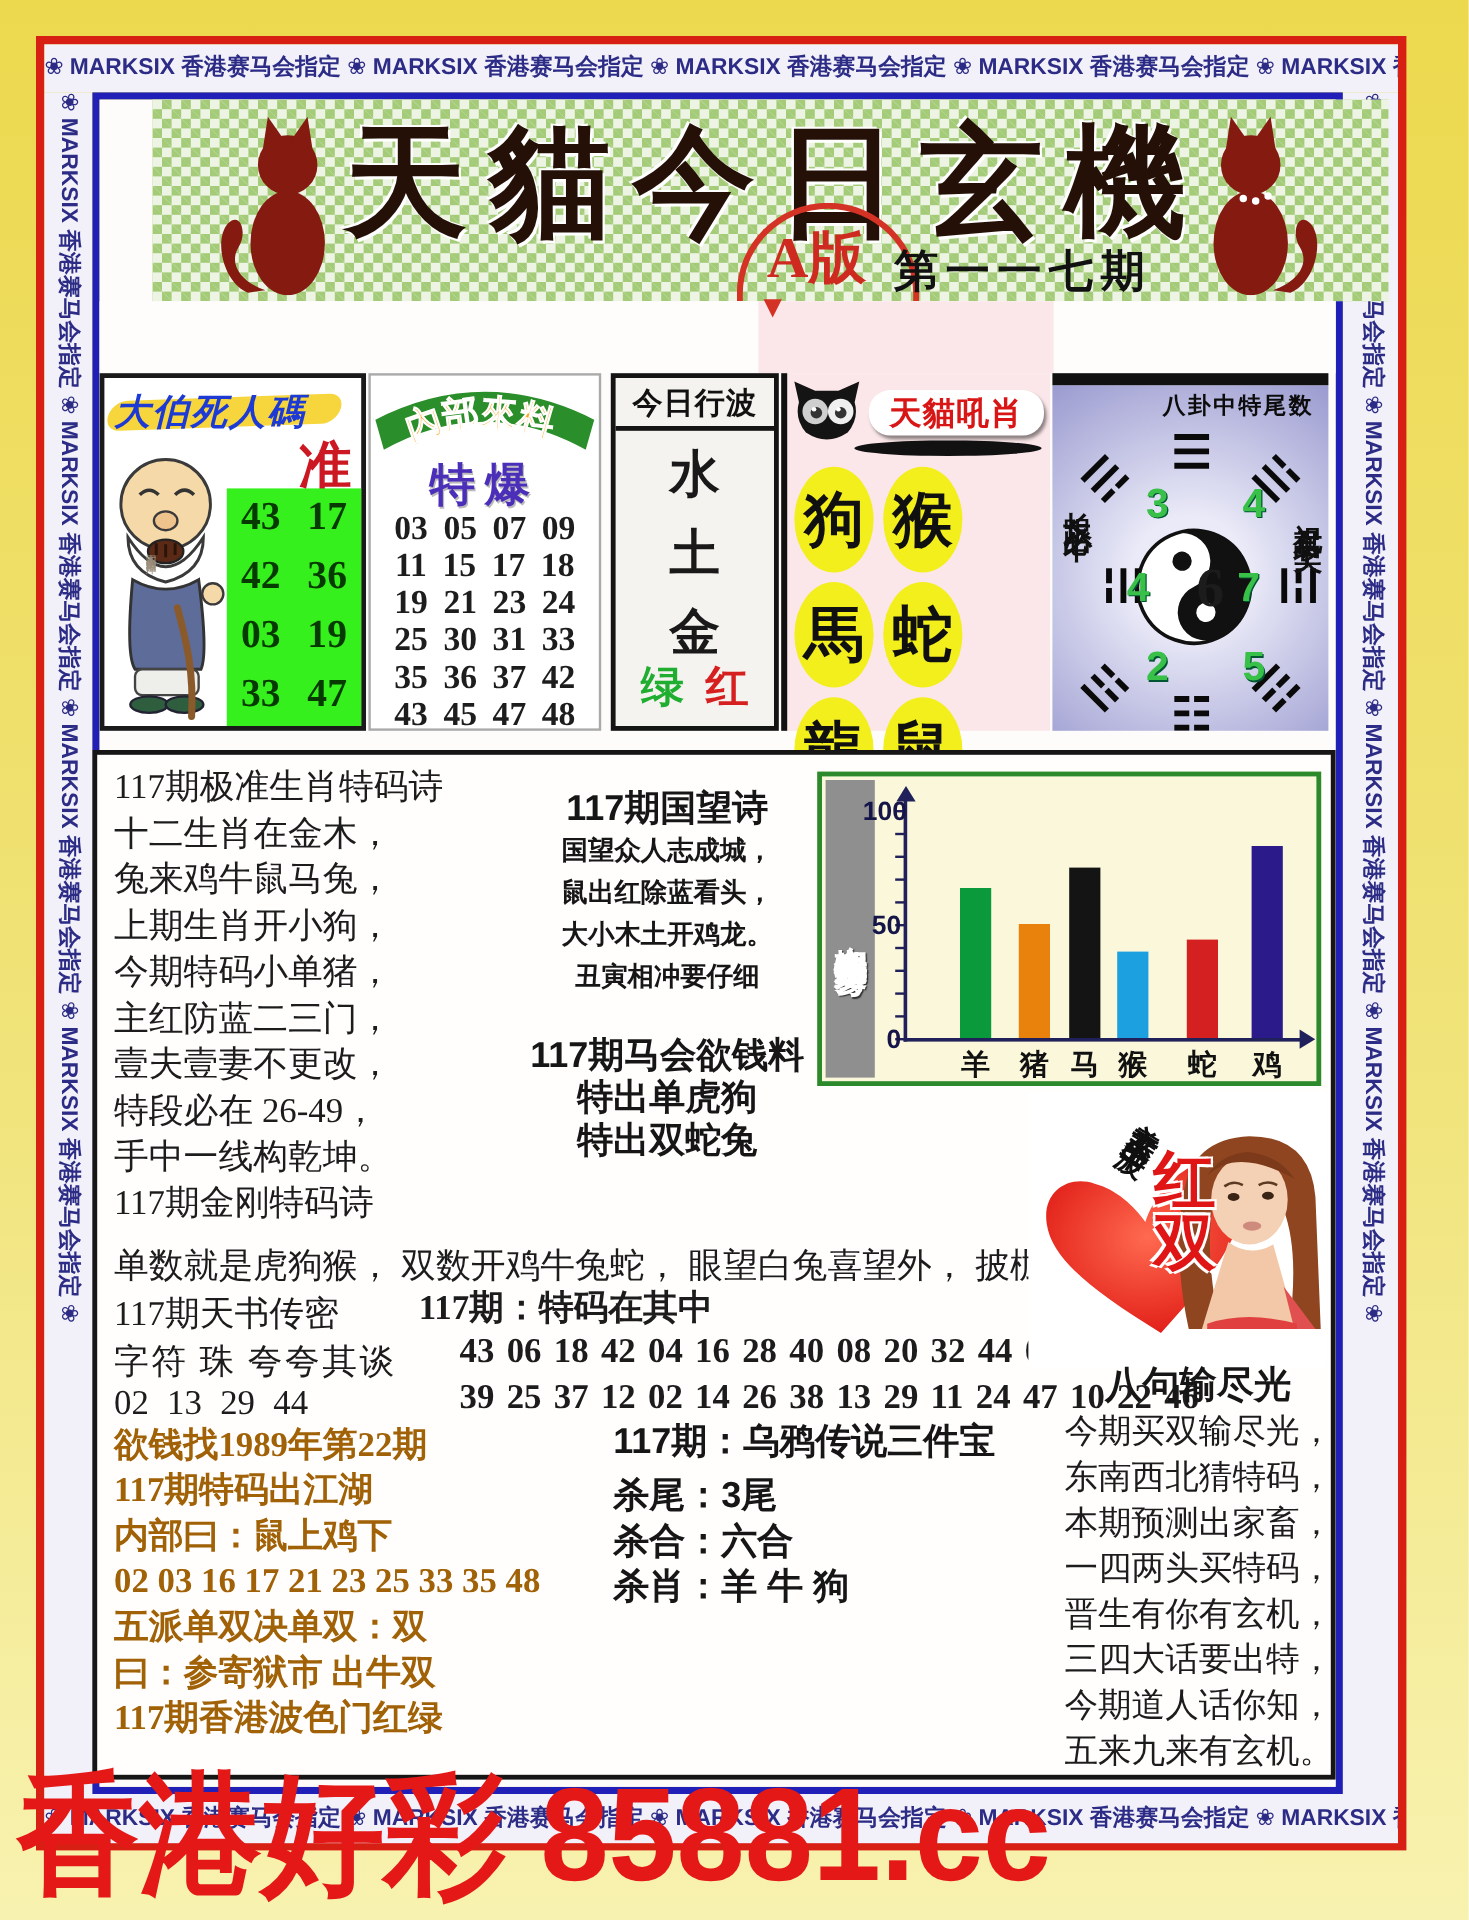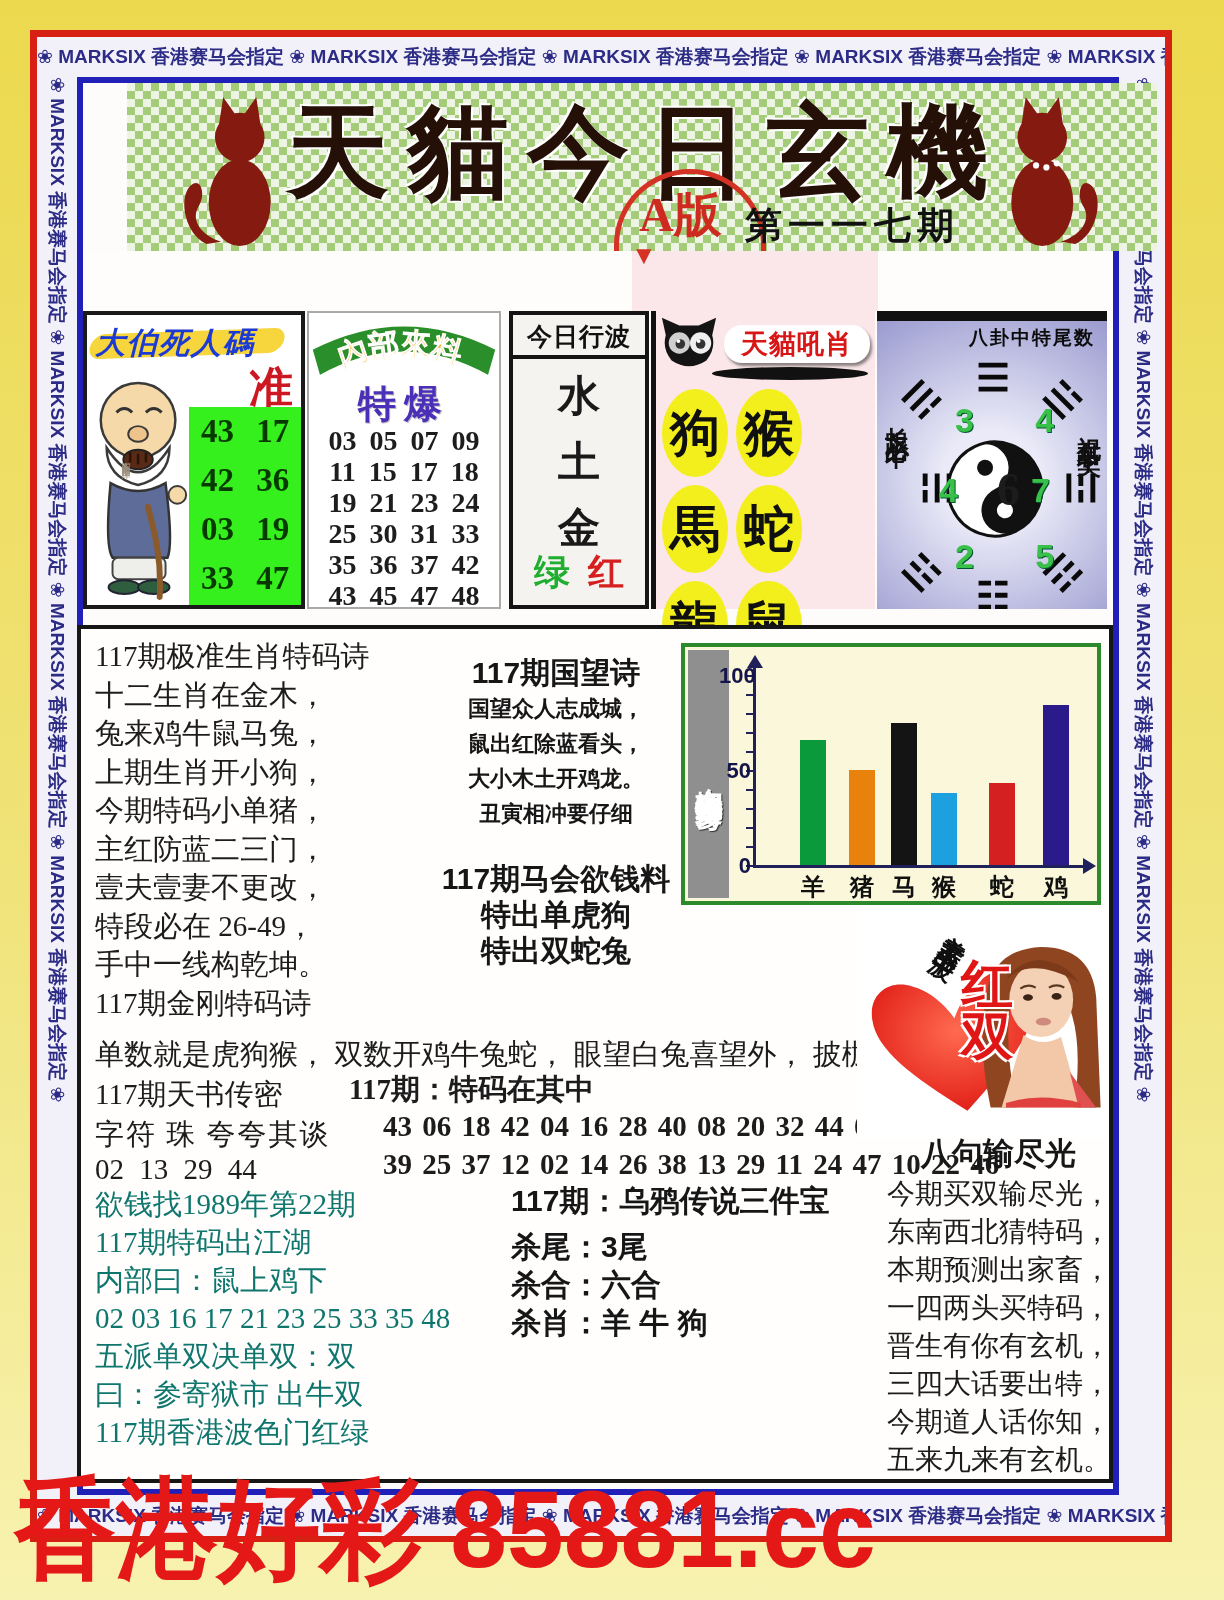--- a/index.html
+++ b/index.html
@@ -119,21 +119,21 @@
   .col-l div { font-size:29px; color:#1c1c1c; line-height:38.5px; font-weight:500; }
   .ln { position:absolute; font-size:29px; color:#1c1c1c; font-weight:500; white-space:nowrap; }
   .ln-dual { left:14px; top:406px; }
   .ln-tianshu { left:14px; top:446px; }
   .ln-target { left:268px; top:441px; font-weight:bold; }
   .ln-zifu { left:14px; top:486px; letter-spacing:2px; }
   .num-row1 { left:302px; top:481px; font-weight:600; word-spacing:3px; }
   .ln-0213 { left:14px; top:524px; word-spacing:8px; }
   .num-row2 { left:302px; top:519px; font-weight:600; word-spacing:3px; }
   .col-l2 { position:absolute; left:14px; top:556px; width:420px; }
-  .col-l2 div { font-size:29px; color:#0f766e; line-height:38px; font-weight:400; white-space:nowrap; }
+  .col-l2 div { font-size:29px; color:#a16207; line-height:38px; font-weight:700; white-space:nowrap; }
 
   .mid { position:absolute; left:320px; width:310px; text-align:center;
     font-family:"Liberation Sans","DejaVu Sans",sans-serif; font-weight:bold; color:#161616; }
   .mid-t1 { top:24px; font-size:30px; }
   .mid-p1 { top:62px; } .mid-p1 div { font-size:22px; line-height:35px; }
   .mid-t2 { top:230px; font-size:30px; }
   .mid-p2 { top:268px; } .mid-p2 div { font-size:30px; line-height:36px; }
   .crow { position:absolute; left:430px; top:552px; font-family:"Liberation Sans","DejaVu Sans",sans-serif;
     font-weight:bold; color:#161616; }
   .crow-t { font-size:30px; margin-bottom:6px; }

